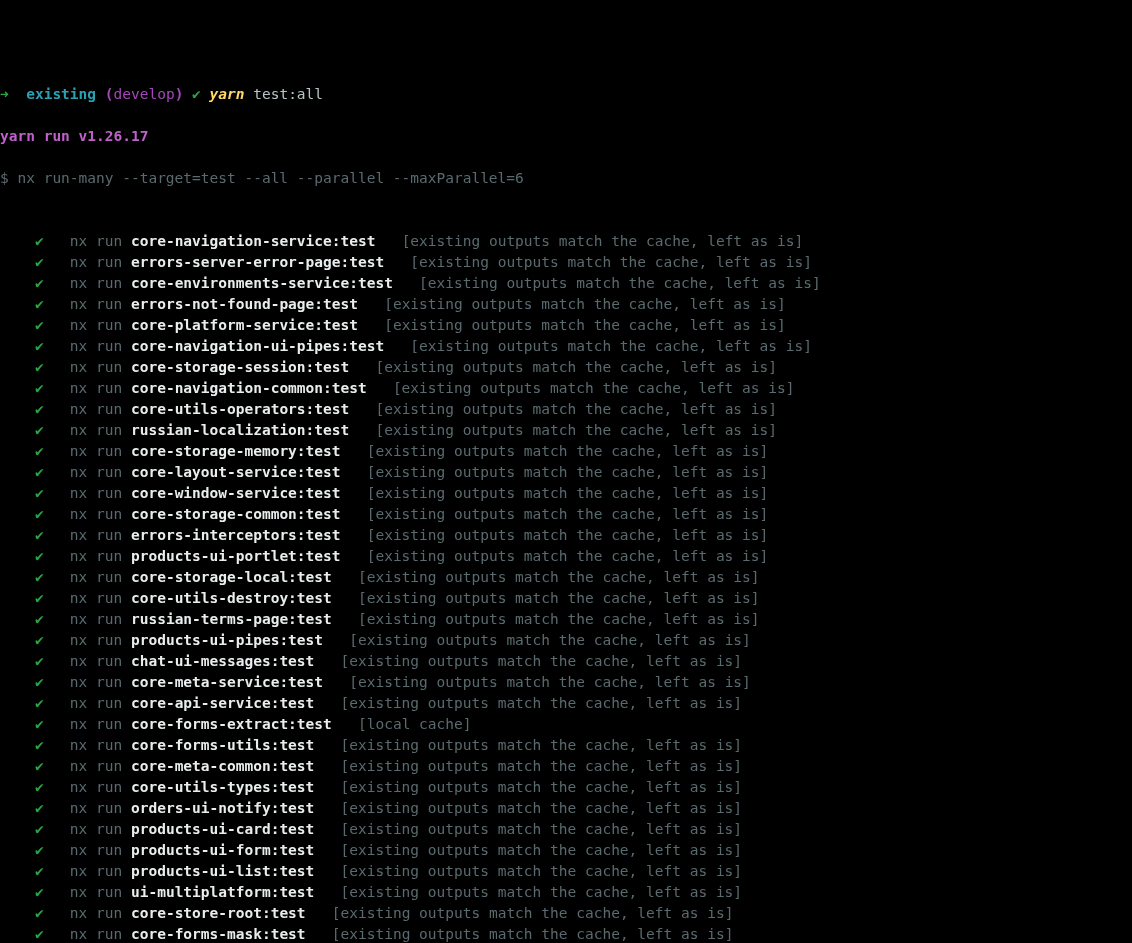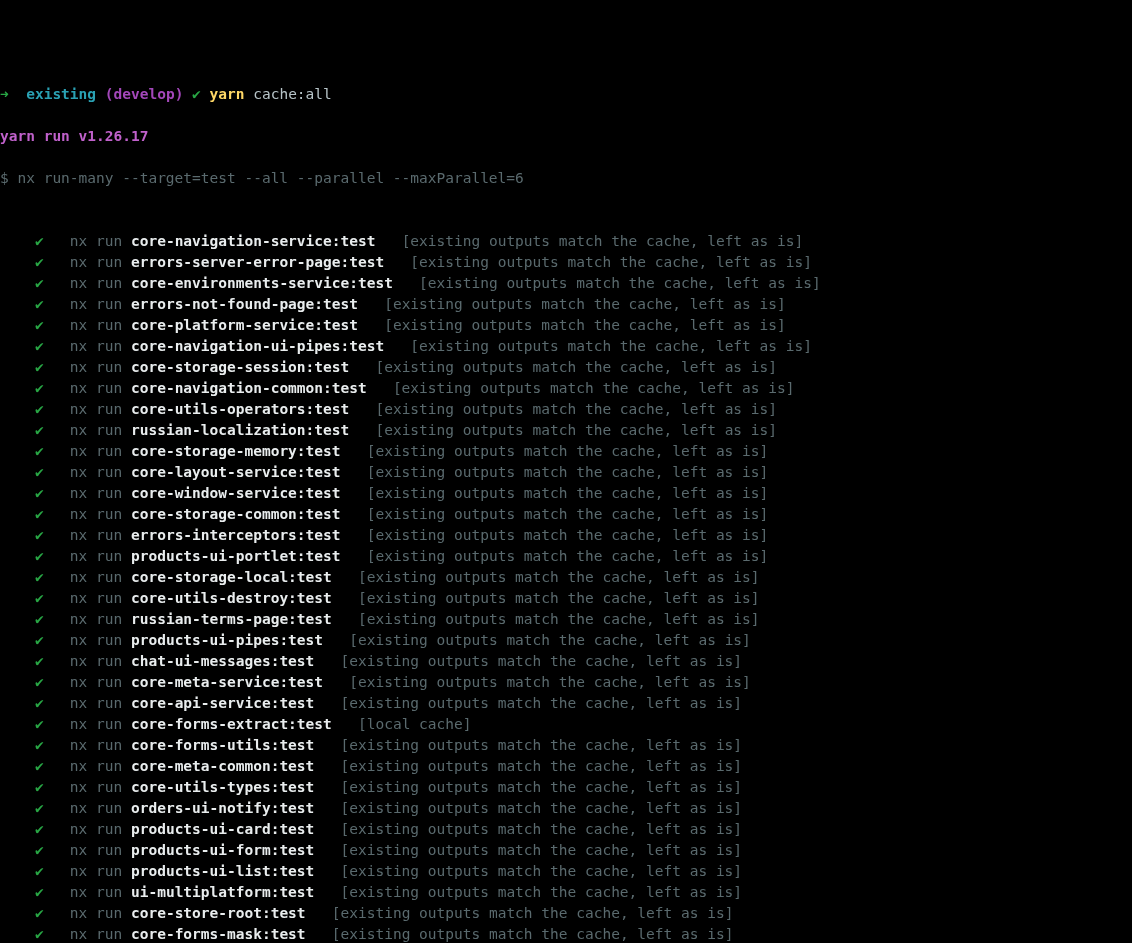--- a/index.html
+++ b/index.html
@@ -9,34 +9,34 @@
       font-size: 14.5px;
       line-height: 21px;
       color: #b7c4c8;
       white-space: pre;
       padding: 0;
       width: 1132px;
     }
     .green   { color: #28a745; }
     .cyan    { color: #2aa1b3; font-weight: 700; }
     .paren   { color: #a347ba; font-weight: 700; }
-    .branch  { color: #a347ba; font-weight: 700; }
-    .yellow  { color: #ffd866; font-weight: 700; }
+    .branch  { color: #a347ba; font-weight: 400; }
+    .yellow  { color: #ffd866; font-weight: 700; font-style: italic; }
     .dim     { color: #5a6a6e; }
     .cmdtext { color: #b7c4c8; }
     .magenta { color: #c061cb; font-weight: 700; }
     .bold    { font-weight: 700; }
     .white-b { color: #e9edee; font-weight: 700; }
     .line    { display:block; }
     #lines   { margin-top: 21px; }
   </style>
 </head>
 <body>
 
 
 
-<span class="line"><span class="green bold">➜</span>  <span class="cyan">existing</span> <span class="paren">(</span><span class="branch">develop</span><span class="paren">)</span> <span class="green bold">✔</span> <span class="yellow">yarn</span> <span class="cmdtext">cache:all</span></span>
+<span class="line"><span class="green bold">➜</span>  <span class="cyan">existing</span> <span class="paren">(</span><span class="branch">develop</span><span class="paren">)</span> <span class="green bold">✔</span> <span class="yellow">yarn</span> <span class="cmdtext">test:all</span></span>
 <span class="line"><span class="magenta">yarn run v1.26.17</span></span>
 <span class="line"><span class="dim">$ </span><span class="dim">nx run-many --target=test --all --parallel --maxParallel=6</span></span>
 <div id="lines"><span class="line">    <span class="green bold">✔</span>   <span class="dim">nx run</span> <span class="white-b">core-navigation-service:test</span>   <span class="dim">[existing outputs match the cache, left as is]</span></span><span class="line">    <span class="green bold">✔</span>   <span class="dim">nx run</span> <span class="white-b">errors-server-error-page:test</span>   <span class="dim">[existing outputs match the cache, left as is]</span></span><span class="line">    <span class="green bold">✔</span>   <span class="dim">nx run</span> <span class="white-b">core-environments-service:test</span>   <span class="dim">[existing outputs match the cache, left as is]</span></span><span class="line">    <span class="green bold">✔</span>   <span class="dim">nx run</span> <span class="white-b">errors-not-found-page:test</span>   <span class="dim">[existing outputs match the cache, left as is]</span></span><span class="line">    <span class="green bold">✔</span>   <span class="dim">nx run</span> <span class="white-b">core-platform-service:test</span>   <span class="dim">[existing outputs match the cache, left as is]</span></span><span class="line">    <span class="green bold">✔</span>   <span class="dim">nx run</span> <span class="white-b">core-navigation-ui-pipes:test</span>   <span class="dim">[existing outputs match the cache, left as is]</span></span><span class="line">    <span class="green bold">✔</span>   <span class="dim">nx run</span> <span class="white-b">core-storage-session:test</span>   <span class="dim">[existing outputs match the cache, left as is]</span></span><span class="line">    <span class="green bold">✔</span>   <span class="dim">nx run</span> <span class="white-b">core-navigation-common:test</span>   <span class="dim">[existing outputs match the cache, left as is]</span></span><span class="line">    <span class="green bold">✔</span>   <span class="dim">nx run</span> <span class="white-b">core-utils-operators:test</span>   <span class="dim">[existing outputs match the cache, left as is]</span></span><span class="line">    <span class="green bold">✔</span>   <span class="dim">nx run</span> <span class="white-b">russian-localization:test</span>   <span class="dim">[existing outputs match the cache, left as is]</span></span><span class="line">    <span class="green bold">✔</span>   <span class="dim">nx run</span> <span class="white-b">core-storage-memory:test</span>   <span class="dim">[existing outputs match the cache, left as is]</span></span><span class="line">    <span class="green bold">✔</span>   <span class="dim">nx run</span> <span class="white-b">core-layout-service:test</span>   <span class="dim">[existing outputs match the cache, left as is]</span></span><span class="line">    <span class="green bold">✔</span>   <span class="dim">nx run</span> <span class="white-b">core-window-service:test</span>   <span class="dim">[existing outputs match the cache, left as is]</span></span><span class="line">    <span class="green bold">✔</span>   <span class="dim">nx run</span> <span class="white-b">core-storage-common:test</span>   <span class="dim">[existing outputs match the cache, left as is]</span></span><span class="line">    <span class="green bold">✔</span>   <span class="dim">nx run</span> <span class="white-b">errors-interceptors:test</span>   <span class="dim">[existing outputs match the cache, left as is]</span></span><span class="line">    <span class="green bold">✔</span>   <span class="dim">nx run</span> <span class="white-b">products-ui-portlet:test</span>   <span class="dim">[existing outputs match the cache, left as is]</span></span><span class="line">    <span class="green bold">✔</span>   <span class="dim">nx run</span> <span class="white-b">core-storage-local:test</span>   <span class="dim">[existing outputs match the cache, left as is]</span></span><span class="line">    <span class="green bold">✔</span>   <span class="dim">nx run</span> <span class="white-b">core-utils-destroy:test</span>   <span class="dim">[existing outputs match the cache, left as is]</span></span><span class="line">    <span class="green bold">✔</span>   <span class="dim">nx run</span> <span class="white-b">russian-terms-page:test</span>   <span class="dim">[existing outputs match the cache, left as is]</span></span><span class="line">    <span class="green bold">✔</span>   <span class="dim">nx run</span> <span class="white-b">products-ui-pipes:test</span>   <span class="dim">[existing outputs match the cache, left as is]</span></span><span class="line">    <span class="green bold">✔</span>   <span class="dim">nx run</span> <span class="white-b">chat-ui-messages:test</span>   <span class="dim">[existing outputs match the cache, left as is]</span></span><span class="line">    <span class="green bold">✔</span>   <span class="dim">nx run</span> <span class="white-b">core-meta-service:test</span>   <span class="dim">[existing outputs match the cache, left as is]</span></span><span class="line">    <span class="green bold">✔</span>   <span class="dim">nx run</span> <span class="white-b">core-api-service:test</span>   <span class="dim">[existing outputs match the cache, left as is]</span></span><span class="line">    <span class="green bold">✔</span>   <span class="dim">nx run</span> <span class="white-b">core-forms-extract:test</span>   <span class="dim">[local cache]</span></span><span class="line">    <span class="green bold">✔</span>   <span class="dim">nx run</span> <span class="white-b">core-forms-utils:test</span>   <span class="dim">[existing outputs match the cache, left as is]</span></span><span class="line">    <span class="green bold">✔</span>   <span class="dim">nx run</span> <span class="white-b">core-meta-common:test</span>   <span class="dim">[existing outputs match the cache, left as is]</span></span><span class="line">    <span class="green bold">✔</span>   <span class="dim">nx run</span> <span class="white-b">core-utils-types:test</span>   <span class="dim">[existing outputs match the cache, left as is]</span></span><span class="line">    <span class="green bold">✔</span>   <span class="dim">nx run</span> <span class="white-b">orders-ui-notify:test</span>   <span class="dim">[existing outputs match the cache, left as is]</span></span><span class="line">    <span class="green bold">✔</span>   <span class="dim">nx run</span> <span class="white-b">products-ui-card:test</span>   <span class="dim">[existing outputs match the cache, left as is]</span></span><span class="line">    <span class="green bold">✔</span>   <span class="dim">nx run</span> <span class="white-b">products-ui-form:test</span>   <span class="dim">[existing outputs match the cache, left as is]</span></span><span class="line">    <span class="green bold">✔</span>   <span class="dim">nx run</span> <span class="white-b">products-ui-list:test</span>   <span class="dim">[existing outputs match the cache, left as is]</span></span><span class="line">    <span class="green bold">✔</span>   <span class="dim">nx run</span> <span class="white-b">ui-multiplatform:test</span>   <span class="dim">[existing outputs match the cache, left as is]</span></span><span class="line">    <span class="green bold">✔</span>   <span class="dim">nx run</span> <span class="white-b">core-store-root:test</span>   <span class="dim">[existing outputs match the cache, left as is]</span></span><span class="line">    <span class="green bold">✔</span>   <span class="dim">nx run</span> <span class="white-b">core-forms-mask:test</span>   <span class="dim">[existing outputs match the cache, left as is]</span></span></div>
 
 
 
 
 </body></html>

